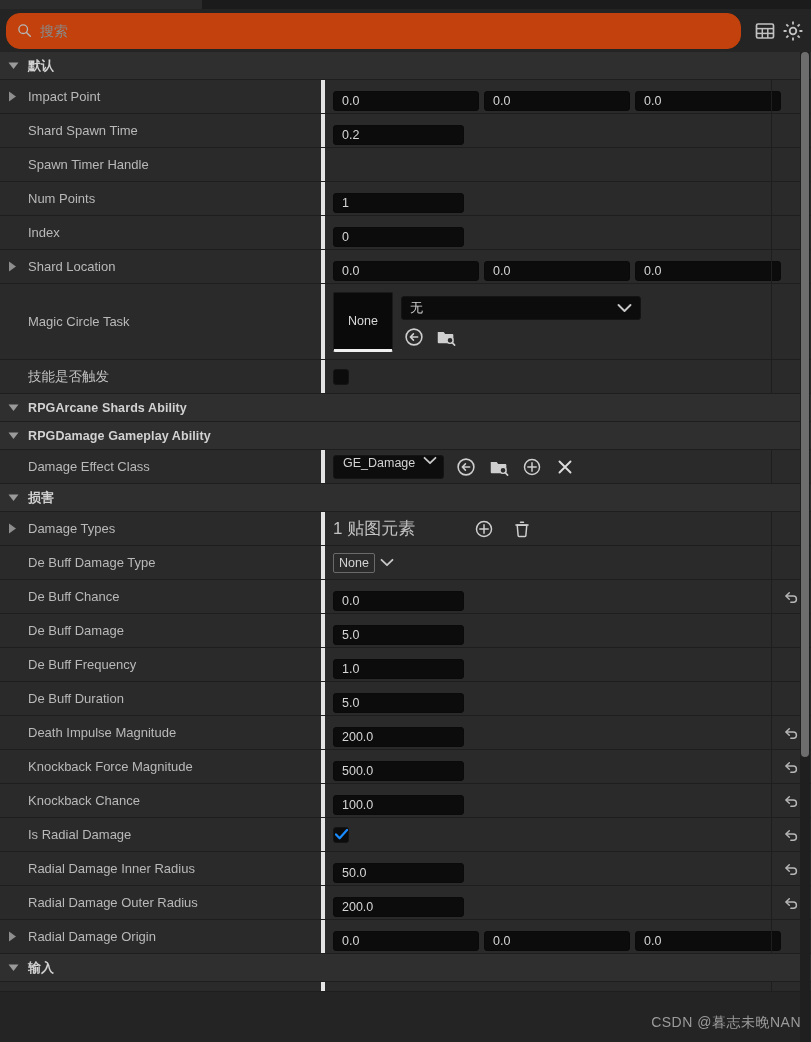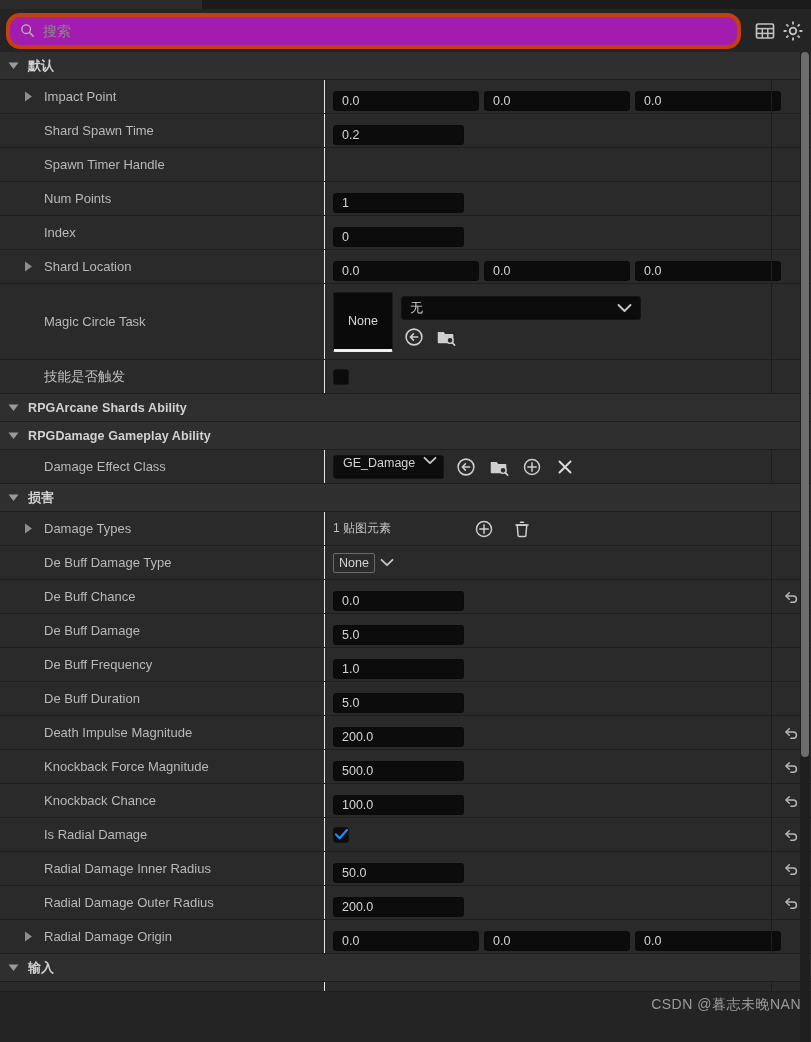--- a/index.html
+++ b/index.html
@@ -15,22 +15,22 @@
   .tabstrip { position: relative; height: 9px; background: #1d1d1d; }
   .tabstrip .tab-active { position: absolute; left: 0; top: 0; width: 202px; height: 9px; background: #2b2b2b; }
   .tabstrip .tab-rest { position: absolute; left: 202px; top: 0; right: 0; height: 9px; background: #1b1b1b; }
 
   
   .searchrow {
     height: 43px; background: #242424;
     display: flex; align-items: center; padding: 0 6px;
   }
   .searchbox {
-    flex: 1 1 auto; height: 36px; background: #a21caf;
-    border: 4px solid #c2410c; border-radius: 14px;
+    flex: 1 1 auto; height: 36px; background: #c2410c;
+    border: 1px solid #c2410c; border-radius: 14px;
     display: flex; align-items: center; padding: 0 10px; margin-right: 8px;
     min-width: 0;
   }
   .searchbox .mag { width: 15px; height: 15px; flex: 0 0 auto; margin-right: 8px; }
   .searchbox input {
     flex: 1 1 auto; background: transparent; border: 0; outline: none;
     color: #c8c8c8; font-size: 14px; font-family: "Liberation Sans", sans-serif;
     min-width: 0;
   }
   .searchbox input::placeholder { color: #8a8a8a; }
@@ -48,21 +48,21 @@
   .cat .catlabel { font-size: 12.5px; font-weight: bold; color: #d2d2d2; letter-spacing: .1px; }
   .cat.cn .catlabel { font-weight: bold; font-size: 13px; }
 
   .row {
     position: relative; display: flex; align-items: stretch;
     min-height: 34px; border-bottom: 1px solid #1e1e1e;
     background: #2a2a2a;
   }
   .row .lcol {
     width: 325px; flex: 0 0 325px; display: flex; align-items: center;
-    border-right: 1px solid #e5e5e5; padding-left: 24px;
+    border-right: 4px solid #e5e5e5; padding-left: 8px;
   }
   .row .arrow-slot { width: 20px; flex: 0 0 20px; display: flex; align-items: center; justify-content: flex-start; }
   .row .lbl { font-size: 13px; color: #b9b9b9; white-space: nowrap; }
   .row .lbl.cn { font-size: 13.5px; color: #c0c0c0; }
   .row .rcol {
     flex: 1 1 auto; display: flex; align-items: center;
     padding-left: 8px; gap: 0; min-width: 0;
   }
   .row .revcol {
     width: 40px; flex: 0 0 40px; display: flex; align-items: center; justify-content: center;
@@ -115,36 +115,36 @@
   .assetwrap { display: flex; align-items: center; gap: 8px; }
   .assetright { display: flex; flex-direction: column; gap: 6px; }
   .assetcombo {
     width: 240px; height: 24px; background: #0c0c0c; border: 1px solid #141414;
     border-radius: 3px; display: flex; align-items: center; justify-content: space-between;
     padding: 0 8px; color: #d2d2d2; font-size: 13px;
   }
   .assetbtns { display: flex; align-items: center; gap: 10px; padding-left: 2px; }
   .ibtn { width: 22px; height: 22px; cursor: pointer; }
 
-  .arrayinfo { font-size: 12px; color: #c2c2c2; width: 140px; }
+  .arrayinfo { font-size: 17px; color: #c2c2c2; width: 140px; }
   .arraybtns { display: flex; align-items: center; gap: 16px; }
 
   
   .vscroll {
     position: absolute; right: 1px; top: 52px; width: 10px; height: 990px;
     background: #1f1f1f;
   }
   .vscroll .thumbbar {
     position: absolute; top: 0; left: 1px; width: 8px; height: 705px;
     background: #6d6d6d; border-radius: 4px;
   }
 
   
   .watermark {
-    position: absolute; right: 10px; bottom: 28px;
+    position: absolute; right: 10px; bottom: 10px;
     font-size: 14px; color: #9b9b9b; letter-spacing: .5px;
     pointer-events: none;
     text-align: right;
   }
 </style>
 </head>
 <body>
 
 <div id="app">
 

